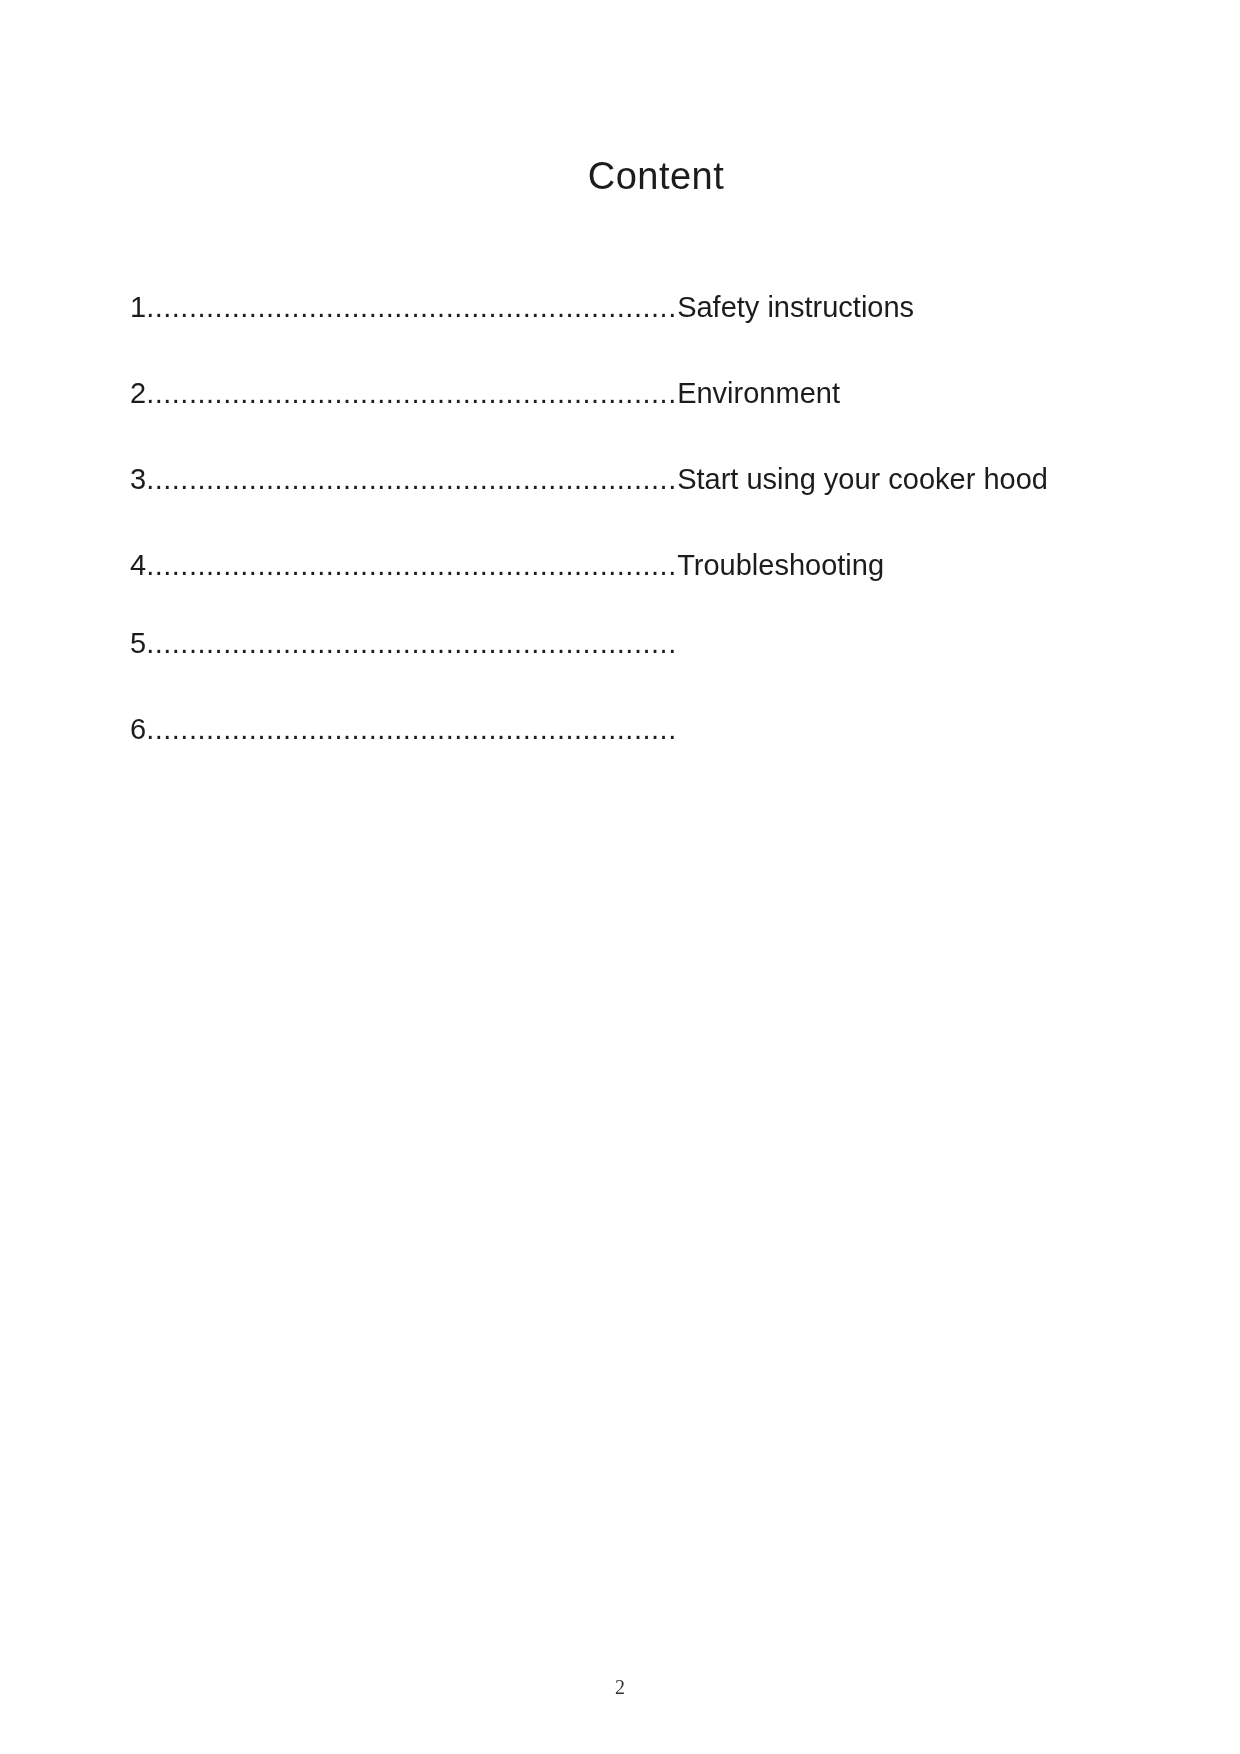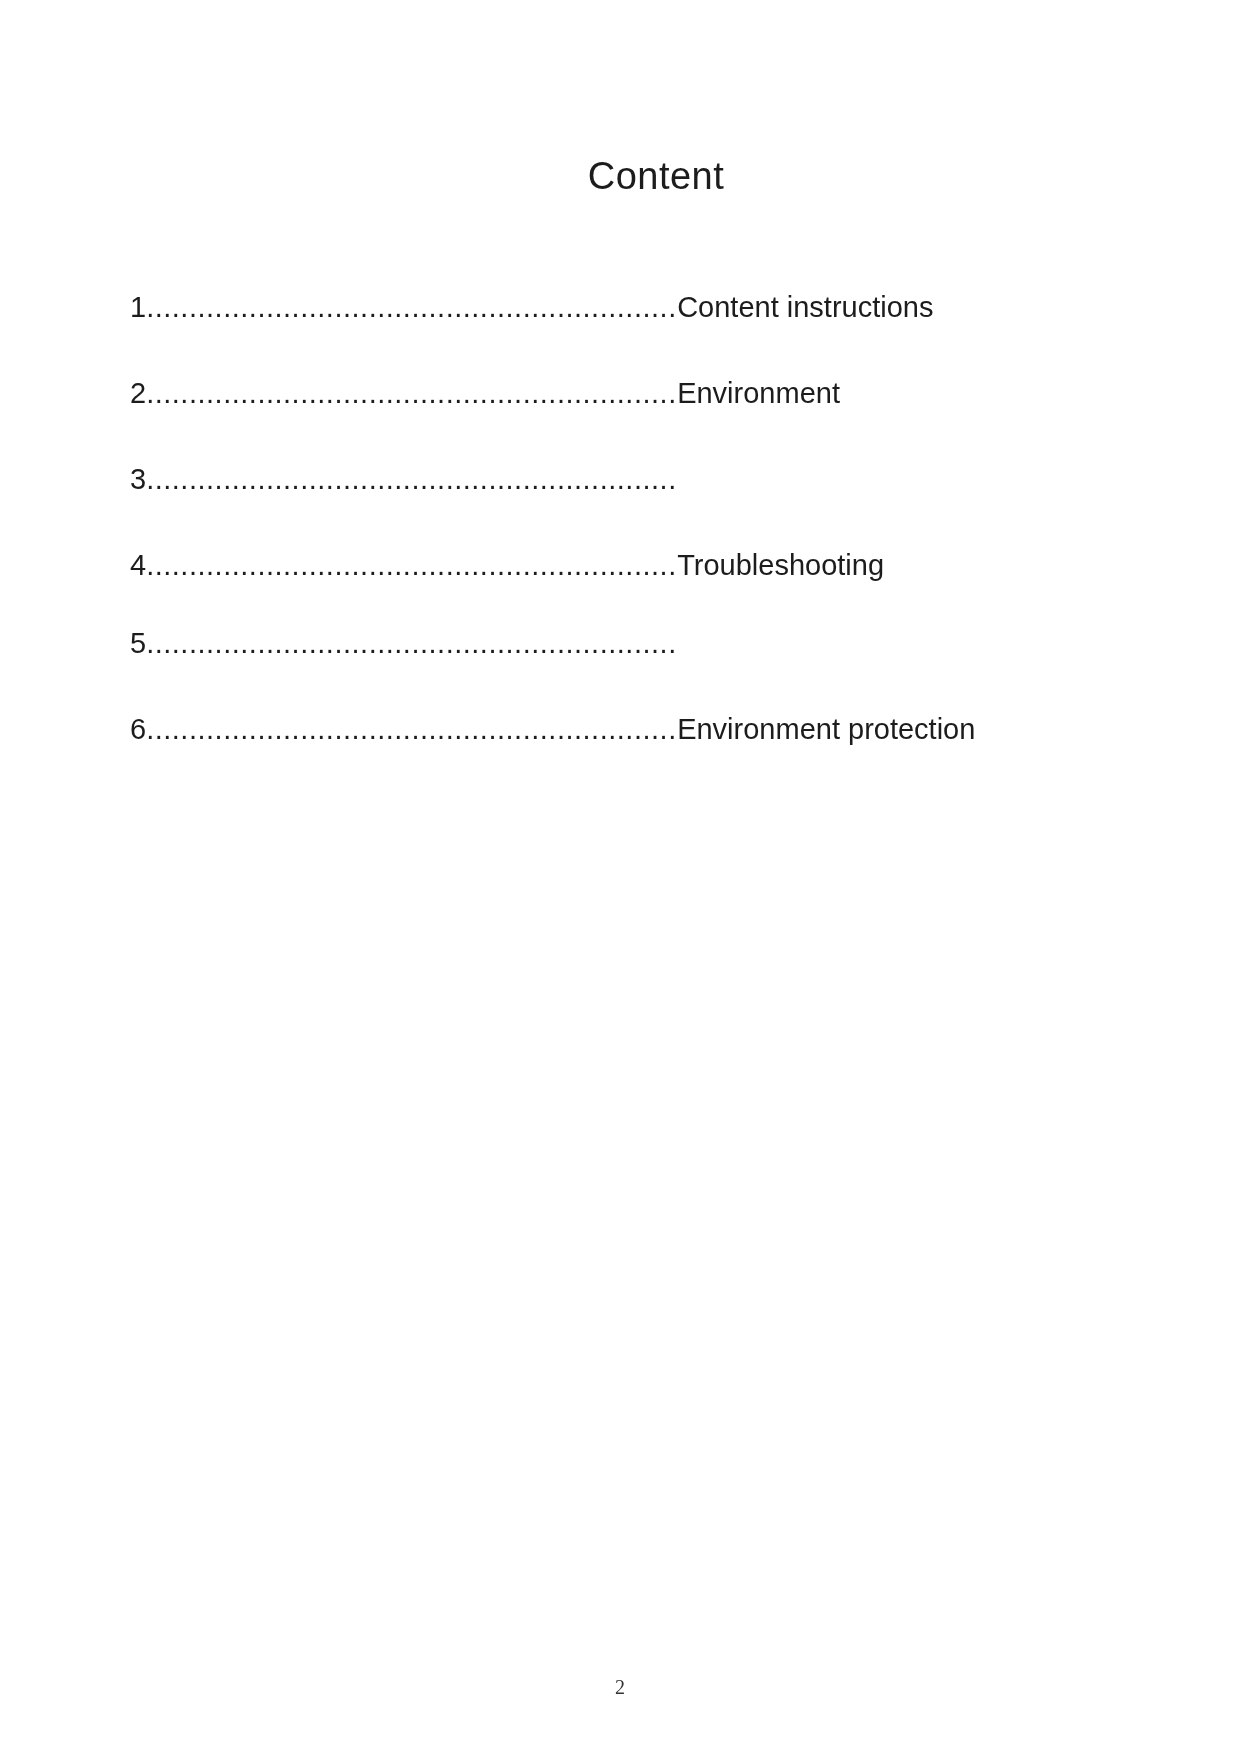--- a/index.html
+++ b/index.html
@@ -84,48 +84,48 @@
 
   <div class="doc-title">
     <span class="nudge">Content</span>
   </div>
 
   <div class="toc">
 
     <div class="toc-row">
       <span class="toc-num">1</span>
       <span class="toc-dots">........................................................................................................................</span>
-      <span class="toc-label">Content instructions</span>
+      <span class="toc-label">Safety instructions</span>
     </div>
 
     <div class="toc-row">
       <span class="toc-num">2</span>
       <span class="toc-dots">........................................................................................................................</span>
       <span class="toc-label">Environment</span>
     </div>
 
     <div class="toc-row">
       <span class="toc-num">3</span>
       <span class="toc-dots">........................................................................................................................</span>
+      <span class="toc-label">Start using your cooker hood</span>
     </div>
 
     <div class="toc-row">
       <span class="toc-num">4</span>
       <span class="toc-dots">........................................................................................................................</span>
       <span class="toc-label">Troubleshooting</span>
     </div>
 
     <div class="toc-row">
       <span class="toc-num">5</span>
       <span class="toc-dots">........................................................................................................................</span>
     </div>
 
     <div class="toc-row">
       <span class="toc-num">6</span>
       <span class="toc-dots">........................................................................................................................</span>
-      <span class="toc-label">Environment protection</span>
     </div>
 
   </div>
 
   <div class="page-number">2</div>
 
 </div>
 
 </body></html>

